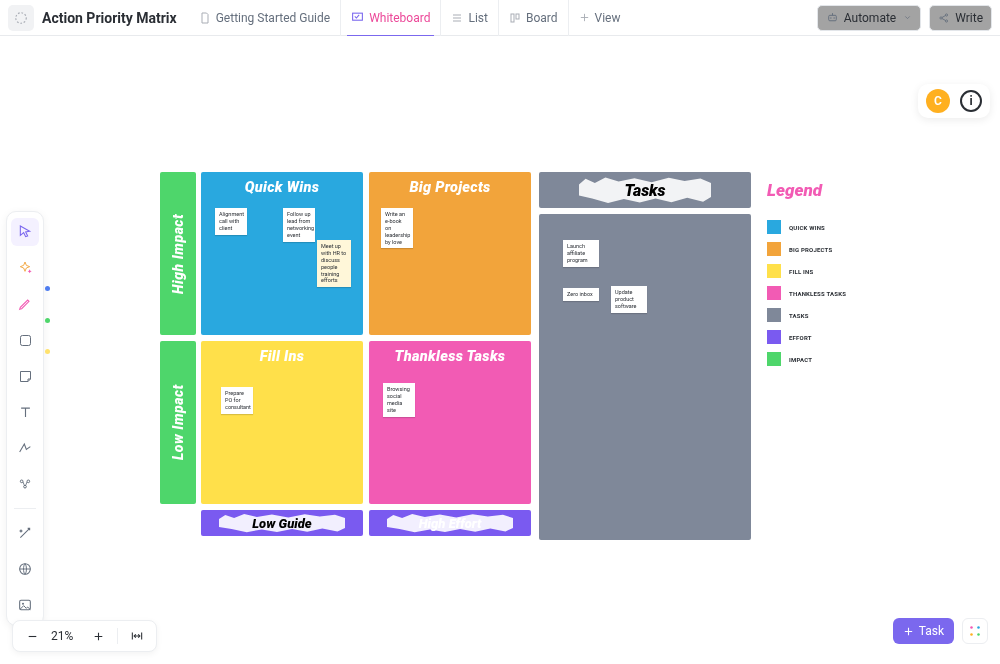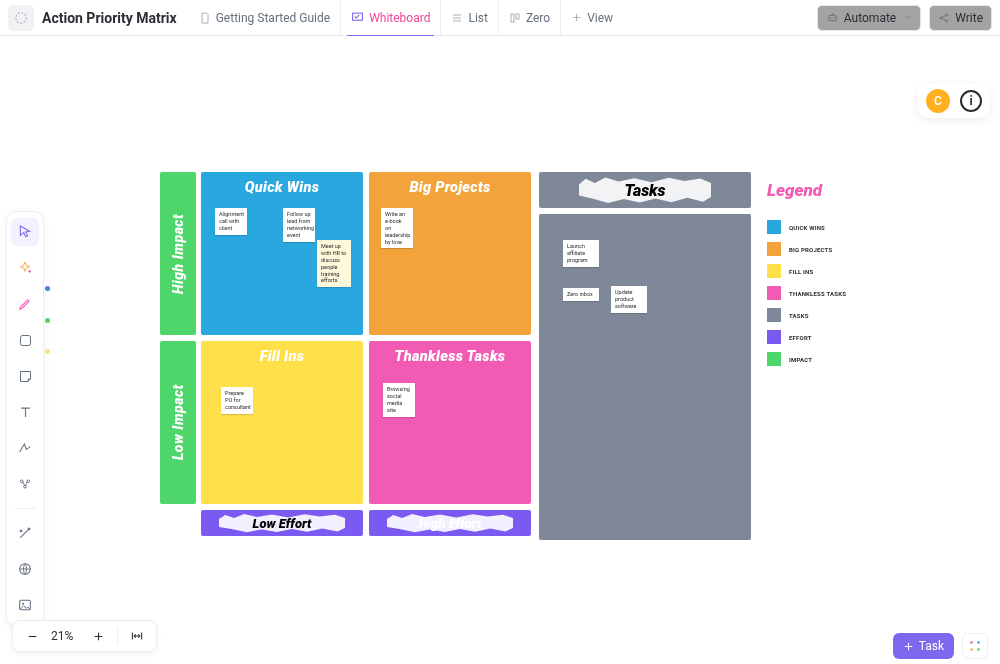--- a/index.html
+++ b/index.html
@@ -71,21 +71,21 @@
 .legend h4 { color: #f25bb4; font-weight: 900; font-style: italic; font-size: 17px; margin-bottom: 20px; }
 .legend-item { display: flex; align-items: center; gap: 8px; font-size: 6px; font-weight: 700; letter-spacing: 0.2px; margin-bottom: 8px; }
 .legend-sw { width: 14px; height: 14px; }
 
 
 .zoom { position: absolute; bottom: 12px; left: 12px; display: flex; align-items: center; gap: 10px; background: #fff; border: 1px solid #eceef1; border-radius: 8px; padding: 6px 10px; box-shadow: 0 2px 6px rgba(0,0,0,0.05); }
 .zoom .zbtn { width: 18px; height: 18px; display: flex; align-items: center; justify-content: center; cursor: pointer; }
 .zoom .pct { font-size: 12px; min-width: 28px; text-align: left; }
 .zoom .zdiv { width: 1px; height: 16px; background: #eceef1; }
 
-.br { position: absolute; bottom: 5px; right: 12px; display: flex; align-items: center; gap: 8px; }
+.br { position: absolute; bottom: 20px; right: 12px; display: flex; align-items: center; gap: 8px; }
 .task-btn { background: #7b68ee; color: #fff; border-radius: 6px; padding: 6px 10px; font-size: 12px; display: flex; align-items: center; gap: 5px; cursor: pointer; }
 .apps-btn { width: 26px; height: 26px; border-radius: 6px; background: #fff; border: 1px solid #eceef1; display: flex; align-items: center; justify-content: center; cursor: pointer; }
 
 svg { display: block; }
 </style>
 </head>
 <body>
 
 <div class="topbar">
   <div class="topbar-left">
@@ -122,21 +122,21 @@
         </span>
       <span>List</span>
     </div>
     <div class="view-item">
       <span class="view-icon">
           <svg width="12" height="12" viewBox="0 0 24 24">
             <rect x="4" y="4" width="6" height="16" fill="none" stroke="#a9adb5" stroke-width="2"></rect>
             <rect x="14" y="4" width="6" height="10" fill="none" stroke="#a9adb5" stroke-width="2"></rect>
           </svg>
         </span>
-      <span>Zero</span>
+      <span>Board</span>
     </div>
     <div class="view-item">
       <span class="view-icon">
           <svg width="11" height="11" viewBox="0 0 24 24">
             <path d="M12 4v16M4 12h16" stroke="#a9adb5" stroke-width="2"></path>
           </svg>
         </span>
       <span>View</span>
     </div>
   </div>
@@ -276,21 +276,21 @@
           <div class="card" style="top:46px;left:20px">Prepare PO for consultant</div>
         </div>
         <div class="quad q-pink">
           <h3>Thankless Tasks</h3>
           <div class="card" style="top:42px;left:14px">Browsing social media site</div>
         </div>
       </div>
       <div class="x-axis">
         <div class="x-label">
             <div class="brush"></div>
-            <span style="color:#000">Low Effort</span>
+            <span style="color:#000">Low Guide</span>
           </div>
         <div class="x-label">
             <div class="brush"></div>
             <span style="color:#ffffff">High Effort</span>
           </div>
       </div>
     </div>
 
     <div class="right-col">
       <div class="tasks-header">

